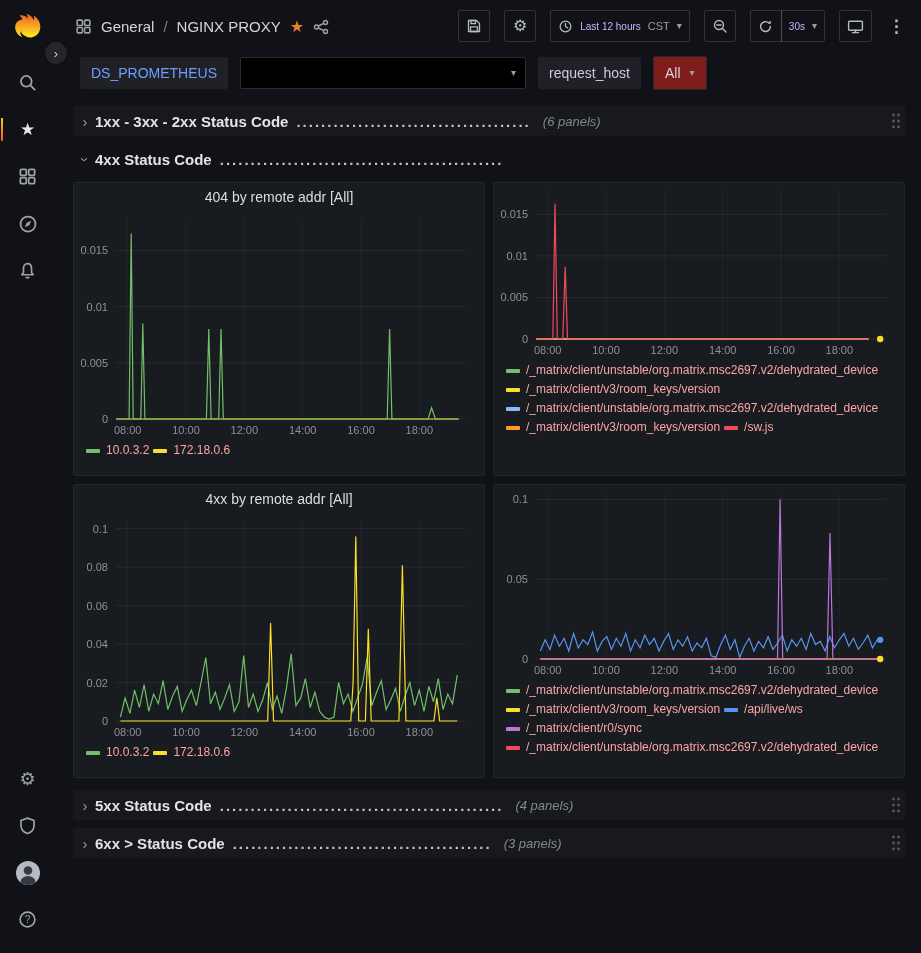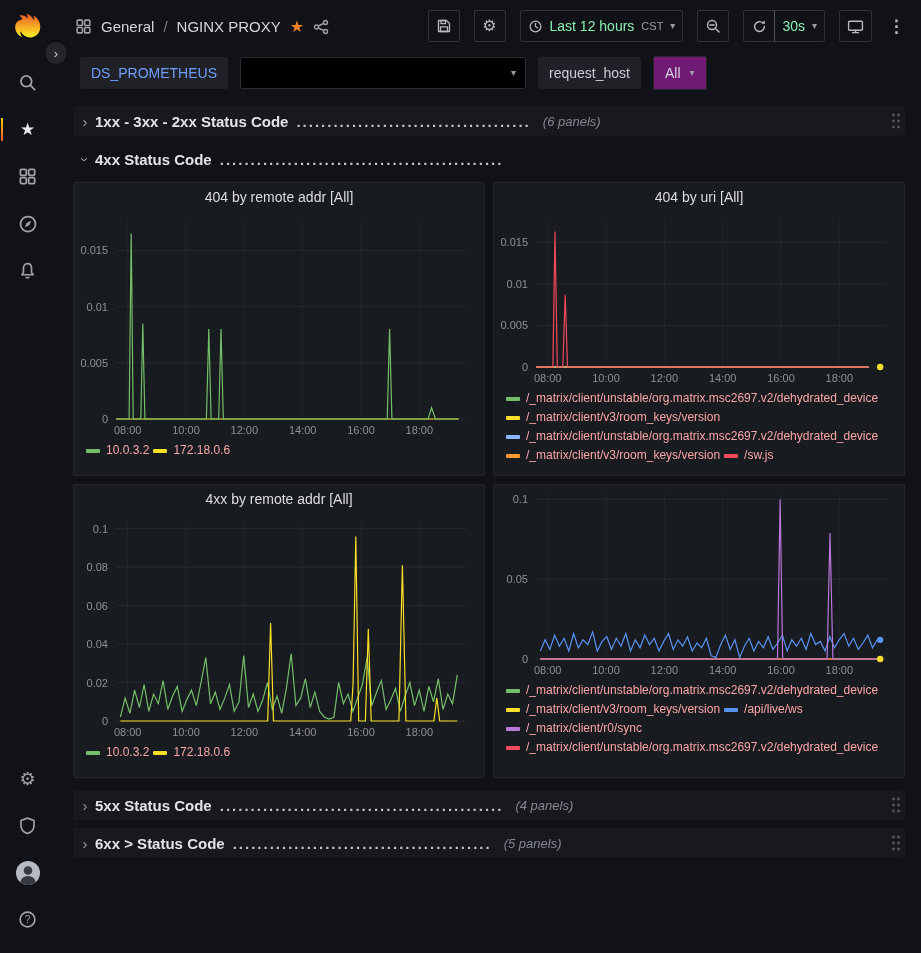--- a/index.html
+++ b/index.html
@@ -23,34 +23,34 @@
   .main{margin-left:55px;height:100%;box-sizing:border-box}
   .navbar{height:52px;display:flex;align-items:center;padding:0 14px 0 20px}
   .nav-left{display:flex;align-items:flex-end;gap:9px;font-size:15px}
   .crumb{color:#d4d5db;cursor:pointer;white-space:nowrap}
   .crumb-sep{color:#7b7f87}
   .fav-star{font-size:16px;line-height:1;cursor:pointer}
   .nav-icon{color:#9fa2a8;display:flex;align-items:center;cursor:pointer}
   .nav-right{margin-left:auto;display:flex;align-items:center;gap:14px}
   .tbtn{height:32px;min-width:32px;display:flex;align-items:center;justify-content:center;border:1px solid rgba(204,204,220,0.18);border-radius:2px;color:#b7bac0;background:transparent;gap:7px;padding:0 7px;box-sizing:border-box;cursor:pointer;white-space:nowrap}
   .tbtn.noborder{border:none;min-width:20px;padding:0 2px}
-  .time-label{font-size:14px;color:#86efac}
+  .time-label{font-size:10px;color:#c4b5fd}
   .tz{font-size:11px;color:#9a9da4}
   .caret{font-size:10px;color:#9a9da4;line-height:1}
   .btn-group{display:flex}
   .btn-group .tbtn:first-child{border-radius:2px 0 0 2px}
   .btn-group .tbtn:last-child{border-radius:0 2px 2px 0;margin-left:-1px}
   .kebab{font-size:17px;color:#b7bac0;font-weight:700}
   
   .submenu{display:flex;align-items:center;gap:12px;padding:4px 16px 10px 25px}
   .chip-label{height:32px;display:flex;align-items:center;padding:0 11px;background:#1f2126;border-radius:2px;font-weight:500;cursor:pointer}
   .ds{color:#6e9fff}
   .black-select{width:286px;height:32px;background:#000;border:1px solid #2a2c31;border-radius:2px;display:flex;align-items:center;box-sizing:border-box;padding:0 9px;cursor:pointer}
   .black-select .caret{margin-left:auto}
-  .value-chip{height:32px;display:flex;align-items:center;gap:9px;padding:0 11px;background:#701a75;border:1px solid #26282d;border-radius:2px;cursor:pointer;color:#d4d5db}
+  .value-chip{height:32px;display:flex;align-items:center;gap:9px;padding:0 11px;background:#7f1d1d;border:1px solid #26282d;border-radius:2px;cursor:pointer;color:#d4d5db}
   
   .content{padding:6px 16px 0 18px}
   .row-head{height:30px;display:flex;align-items:center;padding:0 4px 0 2px;margin-bottom:8px;border-radius:2px;cursor:pointer}
   .row-head.collapsed{background:#17191e}
   .row-chevron{width:20px;color:#9a9da4;font-size:15px;text-align:center}
   .rot90{display:inline-block;transform:rotate(90deg)}
   .row-title{font-weight:700;font-size:15px;color:#e3e4e8;margin-right:8px;white-space:nowrap}
   .row-dots{letter-spacing:2px;font-weight:700;font-size:15px;color:#c2c3c9;overflow:hidden;white-space:nowrap;flex:0 1 auto}
   .row-count{font-style:italic;color:#84878f;font-size:13px;margin-left:12px;white-space:nowrap}
   .row-handle{margin-left:auto;display:flex;align-items:center;opacity:.85;cursor:grab}
@@ -290,21 +290,20 @@
               <span class="swatch" style="background: rgb(115, 191, 105);"></span>
               <span>10.0.3.2</span>
             </span>
             <span class="legend-item">
               <span class="swatch" style="background: rgb(250, 222, 42);"></span>
               <span>172.18.0.6</span>
             </span>
           </div>
         </div>
         <div class="panel">
-          <div class="panel-header">404 by uri [All]</div>
           <svg width="404" height="178" class="chart" style="font-family: &quot;Liberation Sans&quot;, sans-serif;">
             <line x1="53.66666666666668" x2="53.66666666666668" y1="8" y2="156" stroke="rgba(204,204,220,0.055)" stroke-width="1"></line>
             <line x1="112" x2="112" y1="8" y2="156" stroke="rgba(204,204,220,0.055)" stroke-width="1"></line>
             <line x1="170.33333333333331" x2="170.33333333333331" y1="8" y2="156" stroke="rgba(204,204,220,0.055)" stroke-width="1"></line>
             <line x1="228.66666666666666" x2="228.66666666666666" y1="8" y2="156" stroke="rgba(204,204,220,0.055)" stroke-width="1"></line>
             <line x1="287" x2="287" y1="8" y2="156" stroke="rgba(204,204,220,0.055)" stroke-width="1"></line>
             <line x1="345.3333333333333" x2="345.3333333333333" y1="8" y2="156" stroke="rgba(204,204,220,0.055)" stroke-width="1"></line>
             <line x1="42" x2="392" y1="156" y2="156" stroke="rgba(204,204,220,0.09)" stroke-width="1"></line>
             <text x="34" y="160" text-anchor="end" fill="#8e9096" font-size="11">0</text>
             <line x1="42" x2="392" y1="114.42696629213484" y2="114.42696629213484" stroke="rgba(204,204,220,0.09)" stroke-width="1"></line>
@@ -457,21 +456,21 @@
             <circle cx="2.5" cy="15" r="1.4"></circle>
             <circle cx="7.5" cy="15" r="1.4"></circle>
         </svg>
       </span>
     </div>
 
     <div class="row-head collapsed">
       <span class="row-chevron">›</span>
       <span class="row-title">6xx &gt; Status Code</span>
       <span class="row-dots">..........................................</span>
-      <span class="row-count">(5 panels)</span>
+      <span class="row-count">(3 panels)</span>
       <span class="row-handle">
         <svg viewBox="0 0 10 18" width="10" height="18" fill="#62656c">
           <circle cx="2.5" cy="3" r="1.4"></circle>
             <circle cx="7.5" cy="3" r="1.4"></circle>
             <circle cx="2.5" cy="9" r="1.4"></circle>
           <circle cx="7.5" cy="9" r="1.4"></circle>
             <circle cx="2.5" cy="15" r="1.4"></circle>
             <circle cx="7.5" cy="15" r="1.4"></circle>
         </svg>
       </span>

